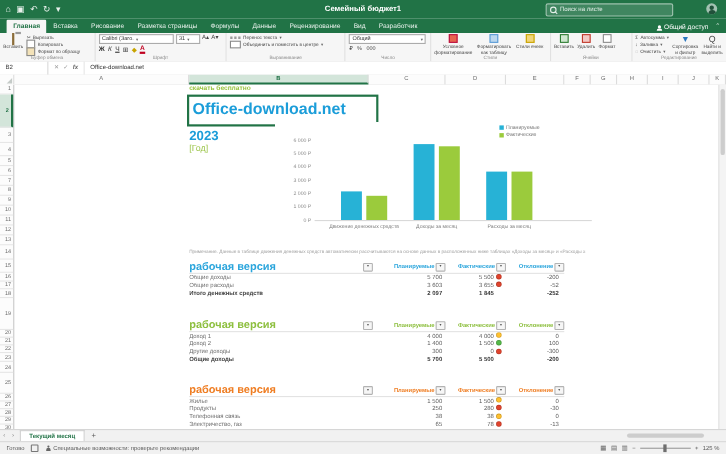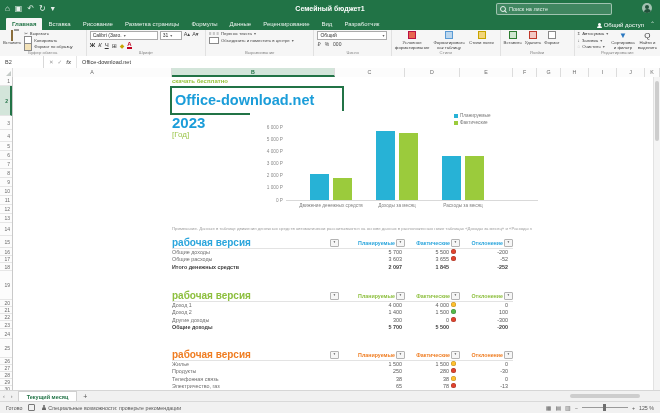--- a/index.html
+++ b/index.html
@@ -60,21 +60,21 @@
   .rowheaders{position:absolute;left:0;top:0;bottom:0;width:13px;background:#fcfcfc;border-right:1px solid #c9c9c9;box-sizing:border-box;}
   .rh{box-sizing:border-box;border-bottom:1px solid #e6e6e6;font-size:5px;color:#6b6b6b;text-align:right;padding-right:2px;}
   .rh.sel{background:#d3e5da;color:#1e6e43;border-right:2px solid #217346;font-weight:bold;}
   .vscroll{position:absolute;right:0;top:0;bottom:0;width:6px;background:#f4f4f4;border-left:1px solid #e2e2e2;}
   .vthumb{position:absolute;left:1px;top:4px;width:4px;height:60px;background:#cdcdcd;border-radius:2px;}
   
   .promo{position:absolute;left:172px;top:1px;font-size:6px;font-weight:bold;color:#97c23c;line-height:7px;}
   .selcell{position:absolute;left:170px;top:9px;width:174px;height:29px;border:2px solid #217346;box-sizing:border-box;background:#fff;}
   .selcell .handle{position:absolute;right:-2.5px;bottom:-2.5px;width:3px;height:3px;background:#217346;border:1px solid #fff;}
   .bigtitle{font-size:14.5px;font-weight:bold;color:#1b9dd9;line-height:25px;padding-left:3px;white-space:nowrap;}
-  .year{position:absolute;left:172px;top:41px;font-size:15px;font-weight:bold;color:#1b9dd9;line-height:10px;}
+  .year{position:absolute;left:172px;top:41px;font-size:12px;font-weight:bold;color:#1b9dd9;line-height:10px;}
   .period{position:absolute;left:172px;top:53px;font-size:8px;color:#9dc64d;line-height:9px;}
   .note{position:absolute;left:172px;top:149px;width:360px;font-size:4.3px;color:#9d9d9d;white-space:nowrap;overflow:hidden;line-height:6px;}
   
   .chart{position:absolute;left:250px;top:34px;width:300px;height:106px;background:#fff;}
   .ytick{position:absolute;width:33px;text-align:right;font-size:4.7px;color:#8b8b8b;line-height:5px;}
   .baseline{position:absolute;left:36px;width:252px;height:1px;background:#d9d9d9;top:89px;}
   .bar{position:absolute;}
   .cat{position:absolute;top:92px;width:110px;text-align:center;font-size:4.7px;color:#7f7f7f;white-space:nowrap;line-height:6px;}
   .legend{position:absolute;left:204px;top:2px;display:flex;flex-direction:column;gap:2px;}
   .legitem{display:flex;align-items:center;gap:2px;font-size:4.7px;color:#777;line-height:5px;}

